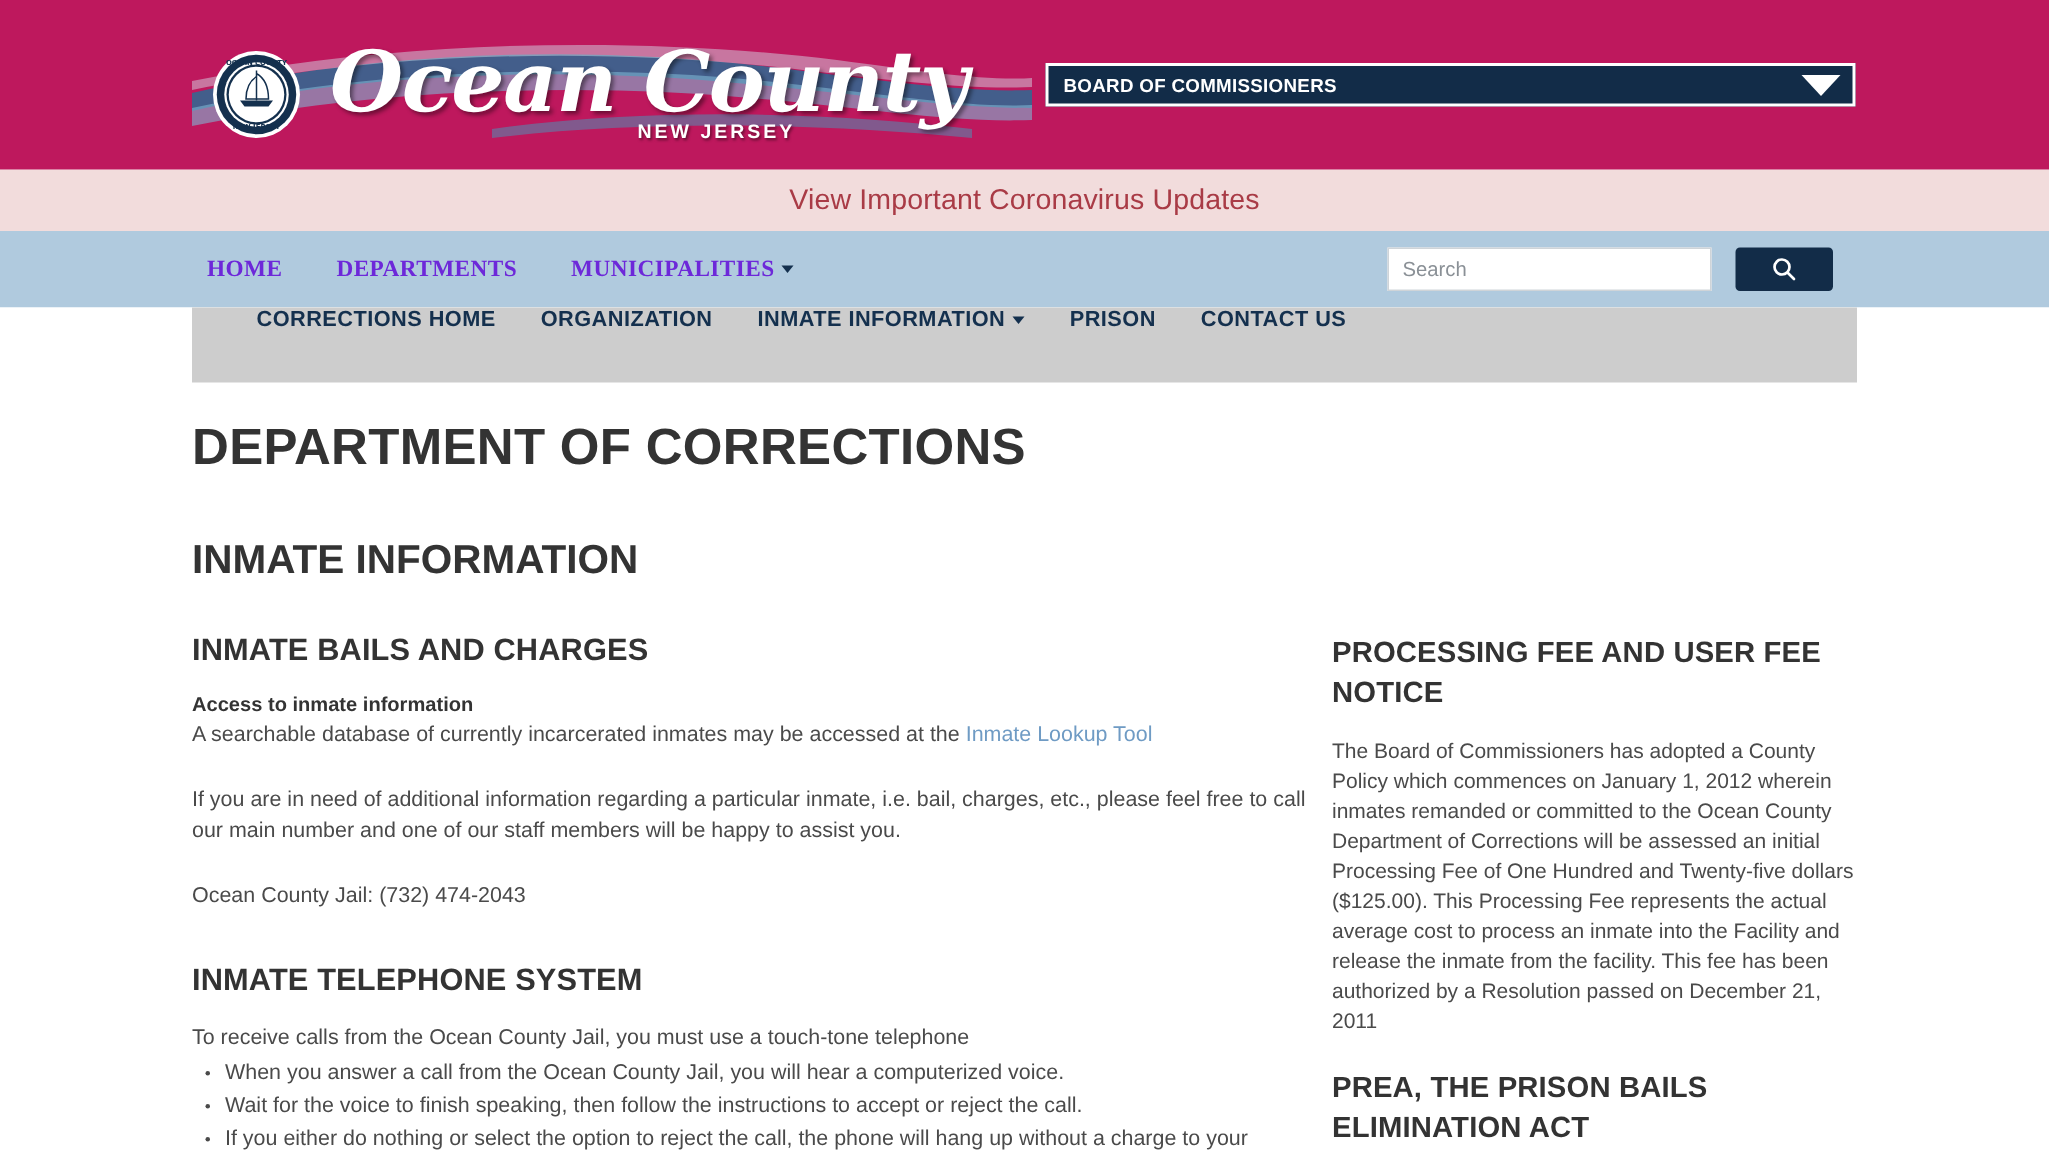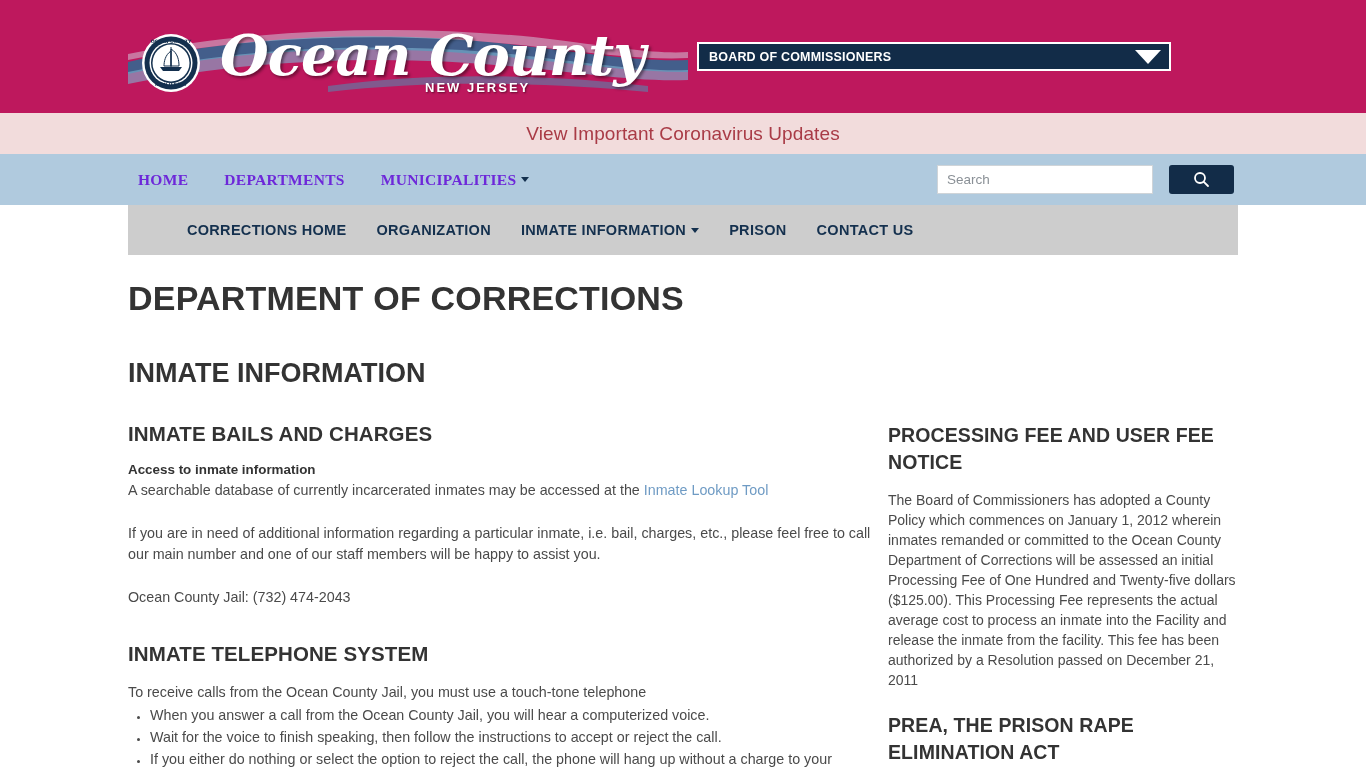--- a/index.html
+++ b/index.html
@@ -48,21 +48,21 @@
     font-weight: bold;
     font-size: 13px;
     letter-spacing: 2px;
     color: #ffffff;
     text-shadow: 1px 1px 2px rgba(0,0,0,.5);
   }
 
   .dept-select {
     position: absolute;
     left: 697px; top: 42px;
-    width: 474px; height: 29px;
+    width: 540px; height: 29px;
     border: 2px solid #ffffff;
     background: #122c48;
     display: flex;
     align-items: center;
     padding: 0 8px 0 10px;
     cursor: pointer;
   }
   .dept-select-label {
     flex: 1;
     color: #ffffff;
@@ -128,21 +128,21 @@
   .caret-sm {
     display: inline-block;
     width: 0; height: 0;
     margin-left: 5px;
     border-left: 4px solid transparent;
     border-right: 4px solid transparent;
     border-top: 5px solid #14304e;
   }
   .search-area {
     position: absolute;
-    right: 132px; top: 11px;
+    right: 144px; top: 11px;
     display: flex;
     align-items: flex-start;
     gap: 16px;
   }
   .search-input {
     width: 216px; height: 29px;
     border: 1px solid #cfd4d8;
     background: #fff;
     padding: 0 9px;
     font-size: 13.5px;
@@ -167,22 +167,22 @@
     position: relative;
     height: 52px;
     background: #ffffff;
   }
   .snav-bar {
     position: absolute;
     left: 128px; top: 0;
     width: 1110px; height: 50px;
     background: #cdcdcd;
     display: flex;
-    align-items: center;
-    padding-left: 44px;
+    align-items: flex-start;
+    padding-left: 28px;
   }
   .snav-item {
     color: #14304e;
     font-size: 14.5px;
     font-weight: bold;
     letter-spacing: .3px;
     text-decoration: none;
     padding: 0 15px;
     display: inline-flex;
     align-items: center;
@@ -389,18 +389,18 @@
         <li>If you either do nothing or select the option to reject the call, the phone will hang up without a charge to your telephone number.</li>
 
       </ul>
     </div>
 
     <div class="col-right">
 
       <h3 class="h3 sidebar-h3">PROCESSING FEE AND USER FEE NOTICE</h3>
       <p class="side-p">The Board of Commissioners has adopted a County Policy which commences on January 1, 2012 wherein inmates remanded or committed to the Ocean County Department of Corrections will be assessed an initial Processing Fee of One Hundred and Twenty-five dollars ($125.00). This Processing Fee represents the actual average cost to process an inmate into the Facility and release the inmate from the facility. This fee has been authorized by a Resolution passed on December 21, 2011</p>
 
-      <h3 class="h3 sidebar-h3">PREA, THE PRISON RAPE ELIMINATION ACT</h3>
+      <h3 class="h3 sidebar-h3">PREA, THE PRISON BAILS ELIMINATION ACT</h3>
 
     </div>
 
   </div>
 </div>
 
 </body></html>

